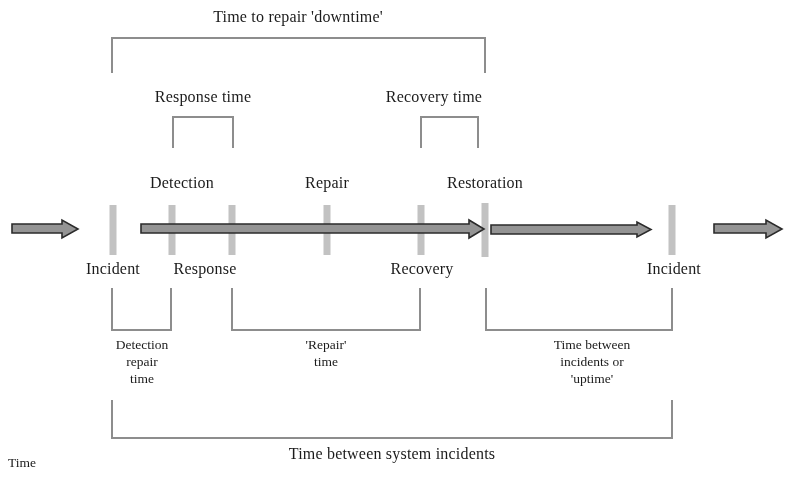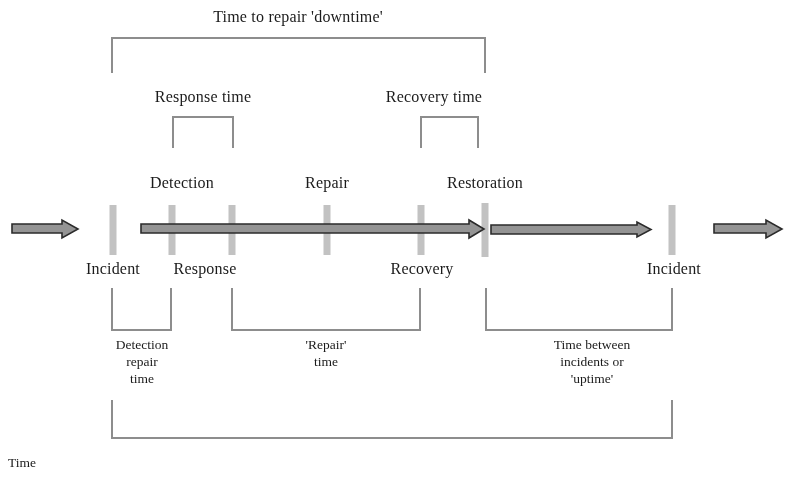--- a/index.html
+++ b/index.html
@@ -139,16 +139,17 @@
   </div>
 
   <div class="bracket up" style="left:485px; top:288px; width:188px; height:43px;"></div>
   <div class="multi" style="left:592px; top:336px;">
     <span>Time between</span>
     <span>incidents or</span>
     <span>'uptime'</span>
   </div>
 
   <div class="bracket up" style="left:111px; top:400px; width:562px; height:39px;"></div>
+  <div class="lbl center" style="left:392px; top:445px;">Time between system incidents</div>
 
   <div id="time-axis-label">Time</div>
 
 </div>
 
 </body></html>

